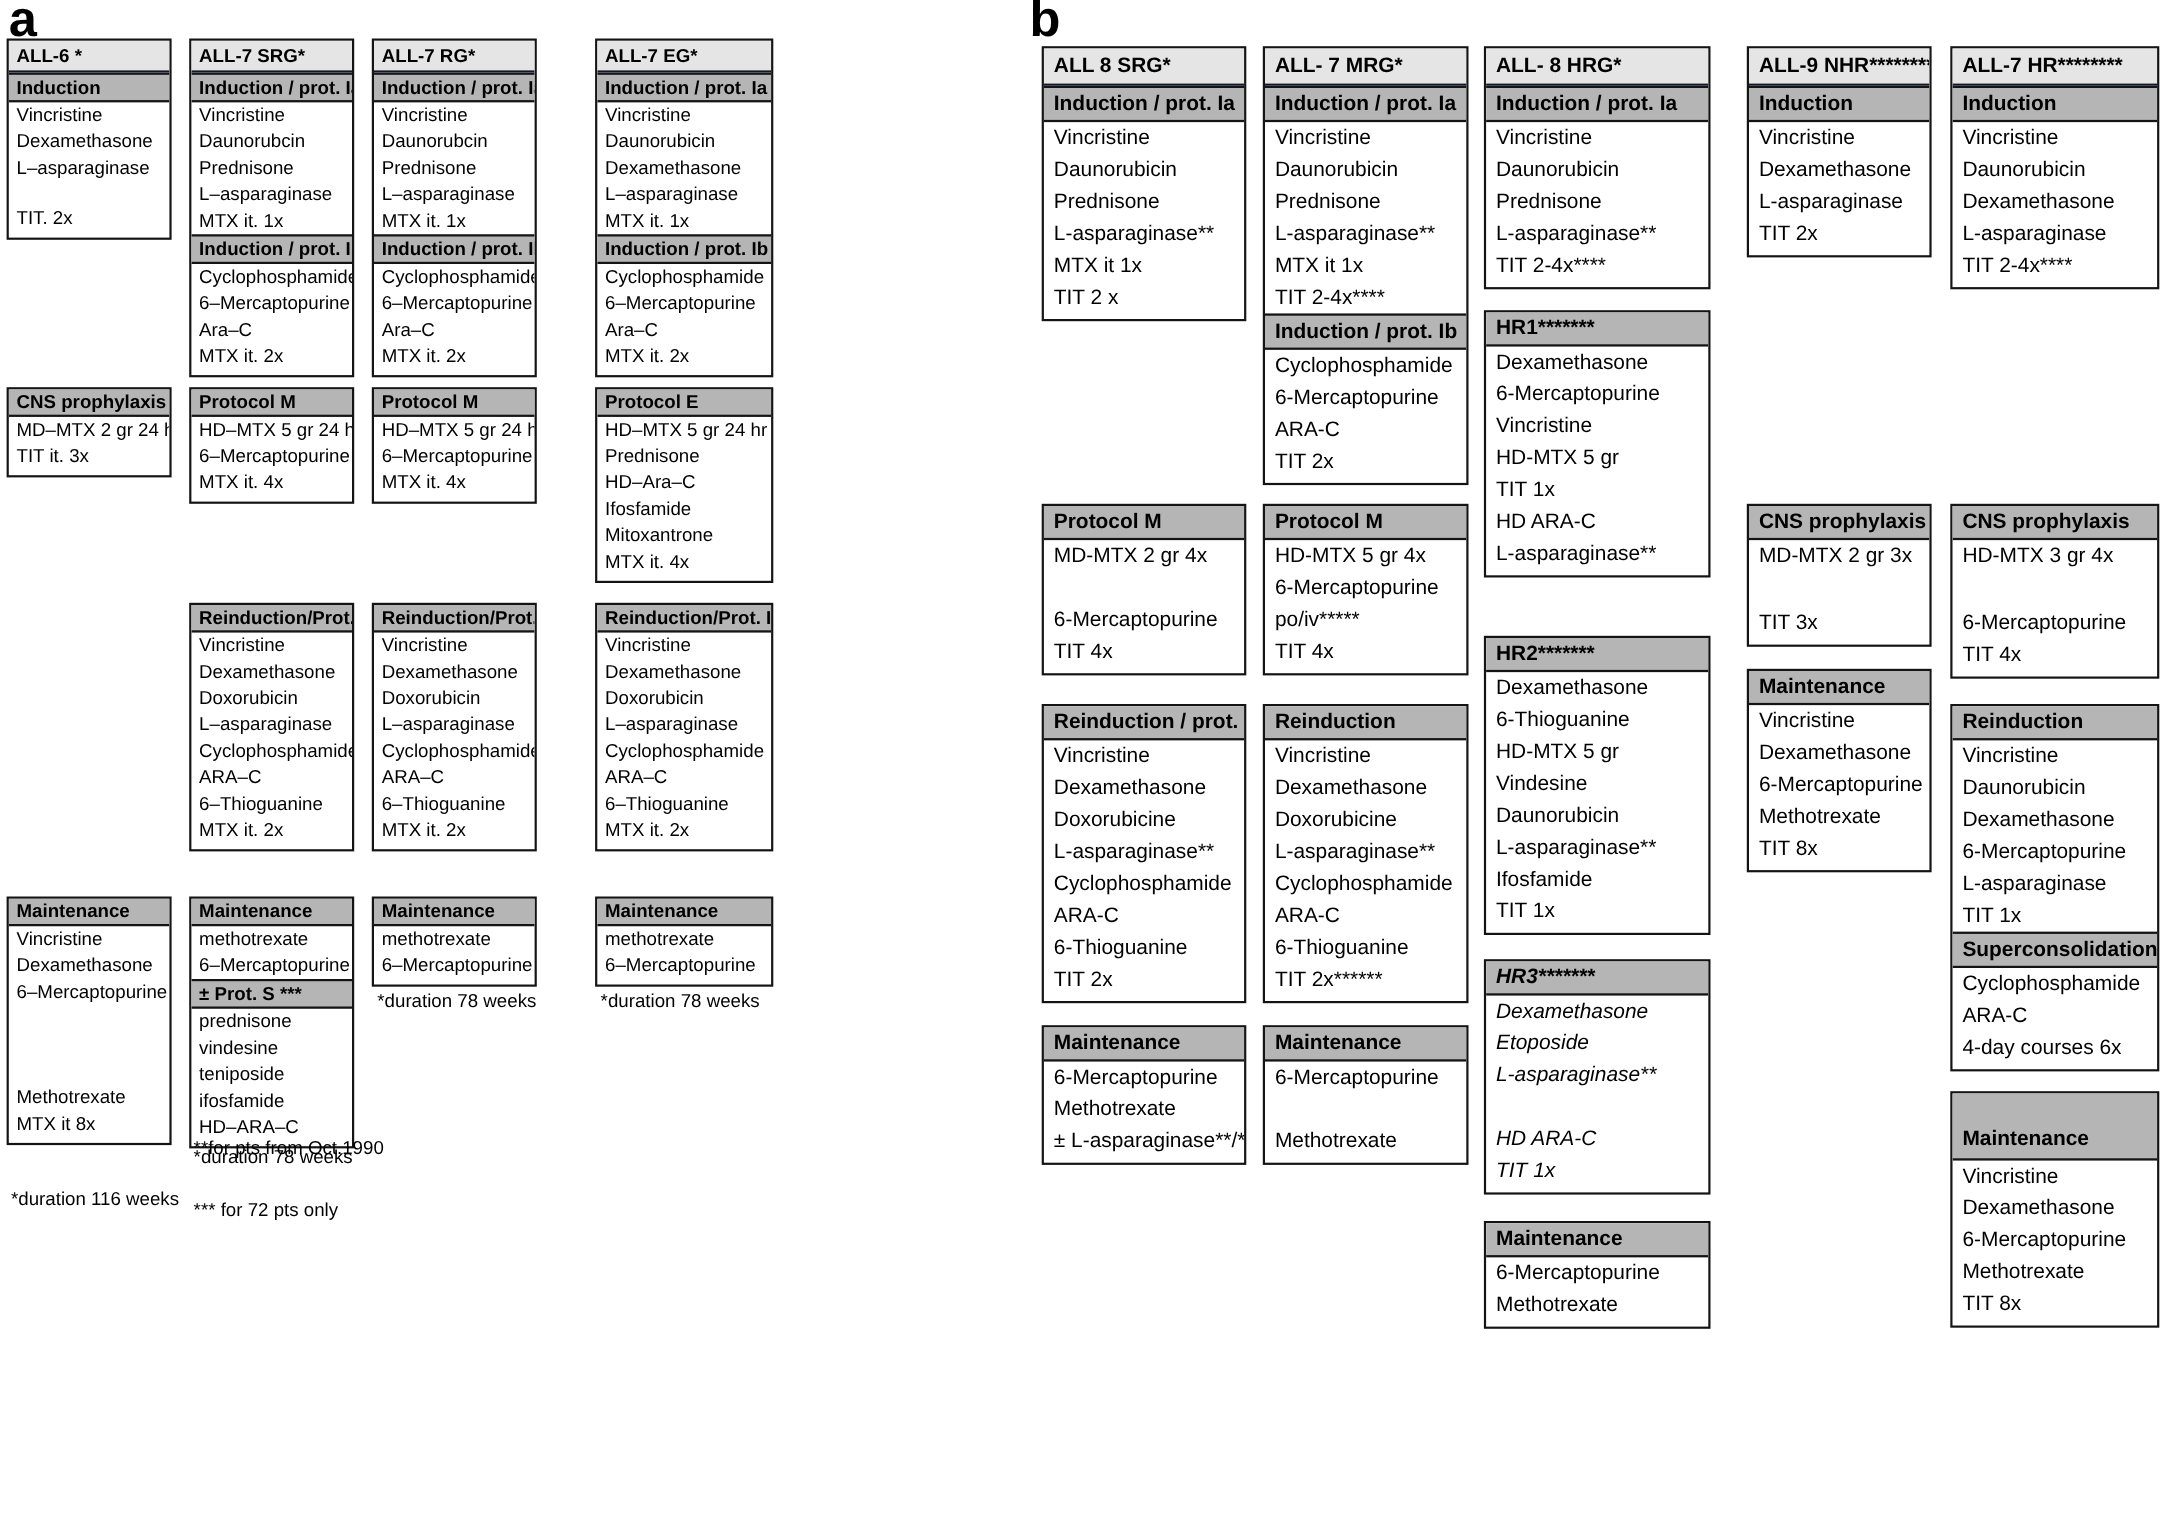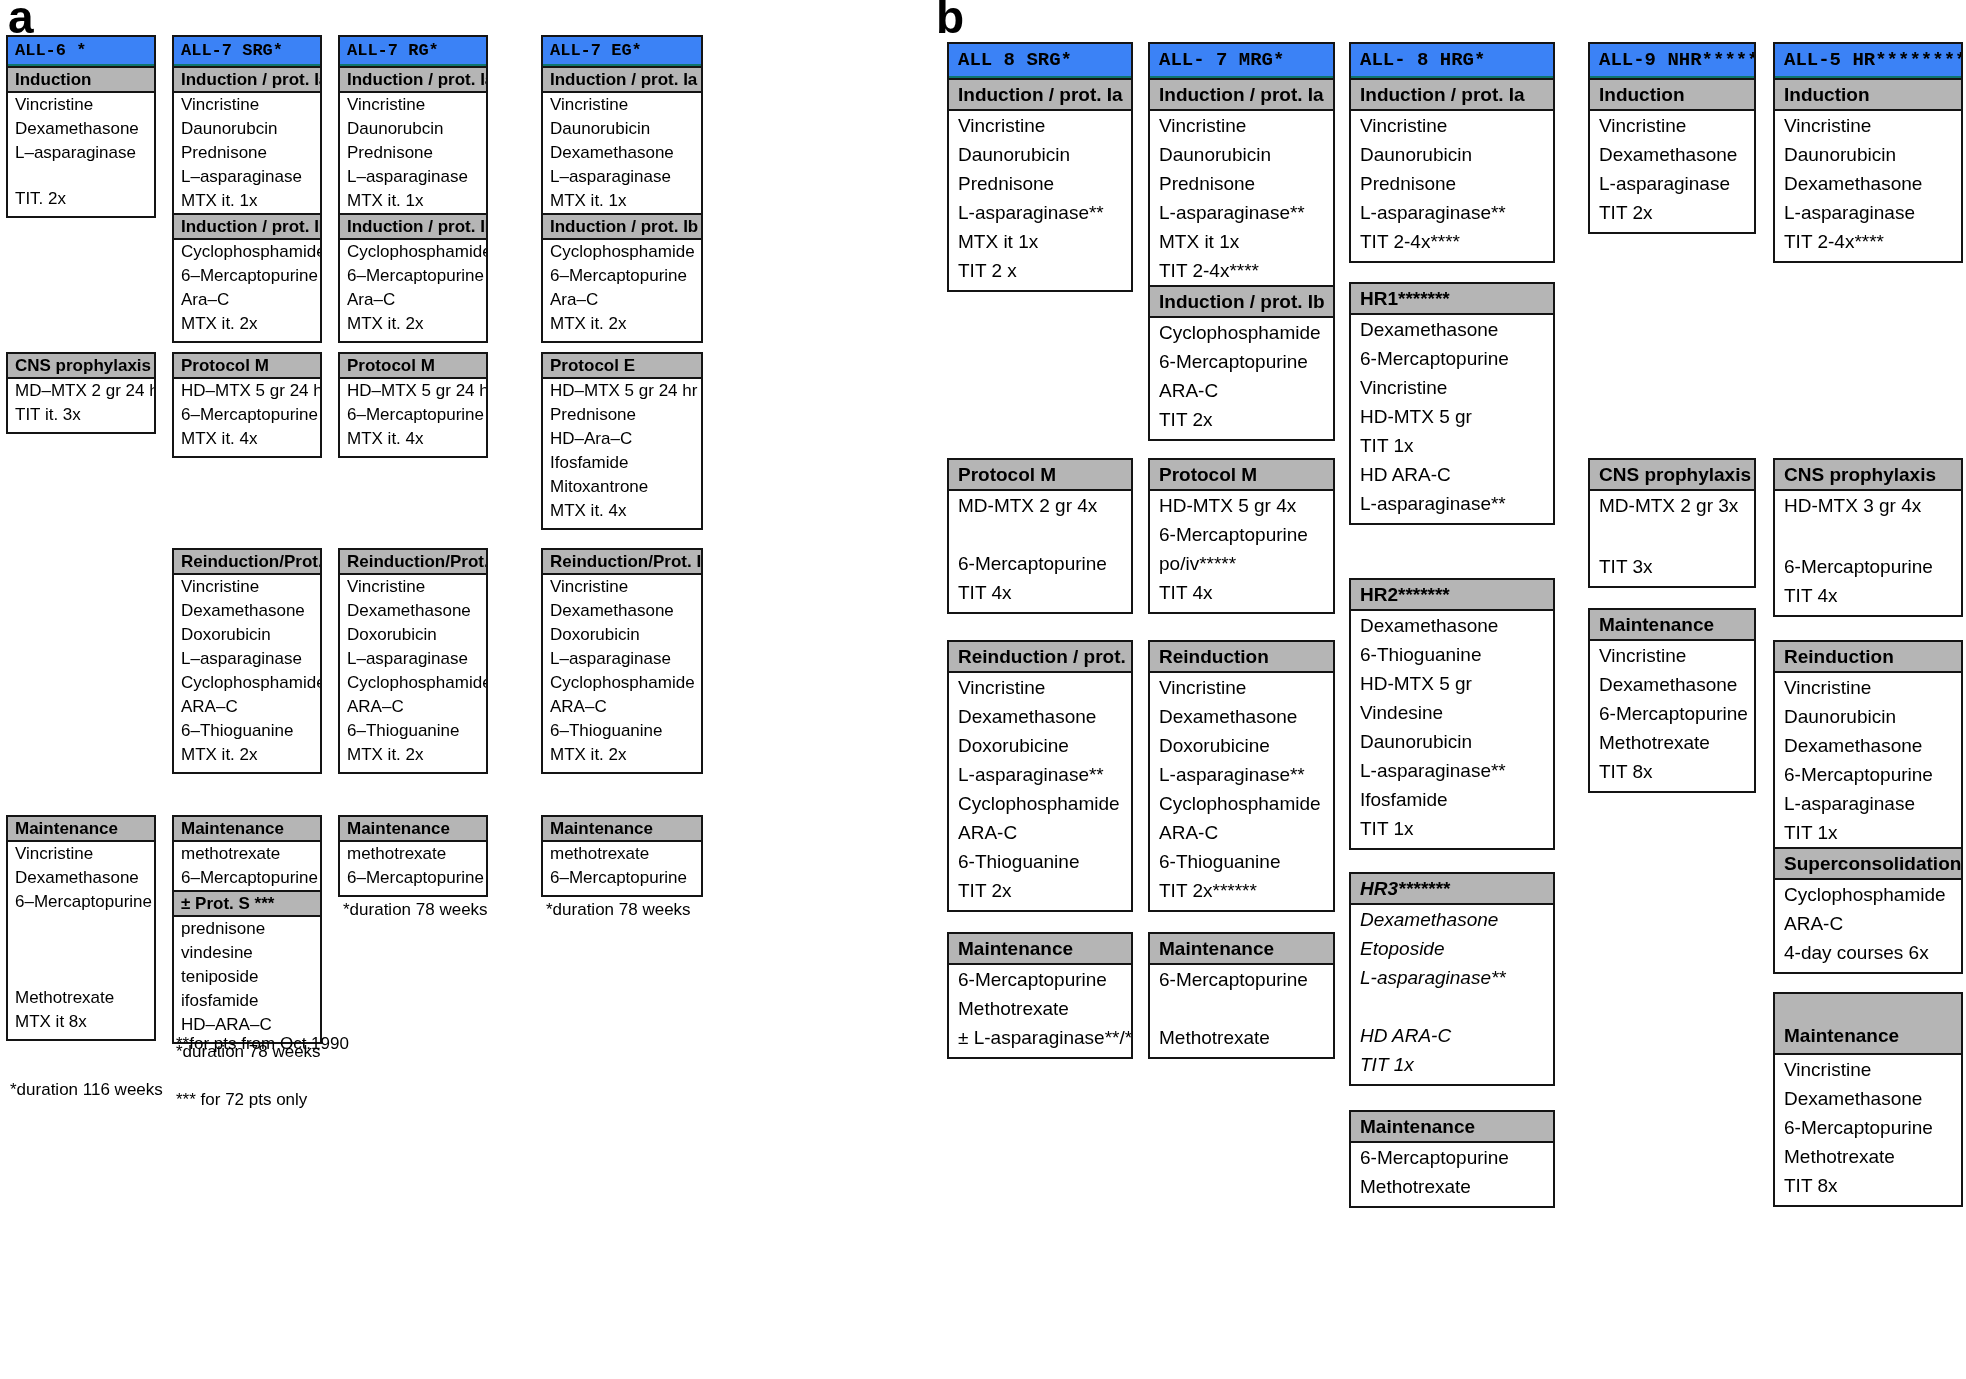--- a/index.html
+++ b/index.html
@@ -30,23 +30,22 @@
     font-size:var(--fs);
     padding-left:var(--pad);
     padding-right:3px;
     white-space:nowrap;
     overflow:hidden;
   }
   .row.item{height:var(--lh);line-height:var(--lh);}
   .row.title{
     height:var(--title);line-height:var(--title);
     font-weight:700;
-    border-bottom:2px solid #0f766e;
-    background:#3b82f6;
-    font-family:Liberation Mono, monospace;
+    border-bottom:2px solid #0f172a;
+    background:#e5e5e5;
   }
   .row.header{
     height:var(--head);line-height:var(--head);
     font-weight:700;
     background:#b5b5b5;
     border-bottom:2px solid #141414;
   }
   .row.header:not(:first-child){border-top:2px solid #141414;}
   .row.header.tall{
     height:56px;
@@ -348,21 +347,21 @@
       </div>
       <div class="pbox" style="left: 1588px; top: 608px; width: 168px;">
         <div class="row header">Maintenance</div>
         <div class="row item">Vincristine</div>
         <div class="row item">Dexamethasone</div>
         <div class="row item">6-Mercaptopurine</div>
         <div class="row item">Methotrexate</div>
         <div class="row item">TIT 8x</div>
       </div>
       <div class="pbox" style="left: 1773px; top: 42px; width: 190px;">
-        <div class="row title">ALL-5 HR********</div>
+        <div class="row title">ALL-7 HR********</div>
         <div class="row header">Induction</div>
         <div class="row item">Vincristine</div>
         <div class="row item">Daunorubicin</div>
         <div class="row item">Dexamethasone</div>
         <div class="row item">L-asparaginase</div>
         <div class="row item">TIT 2-4x****</div>
       </div>
       <div class="pbox" style="left: 1773px; top: 458px; width: 190px;">
         <div class="row header">CNS prophylaxis</div>
         <div class="row item">HD-MTX 3 gr 4x</div>

